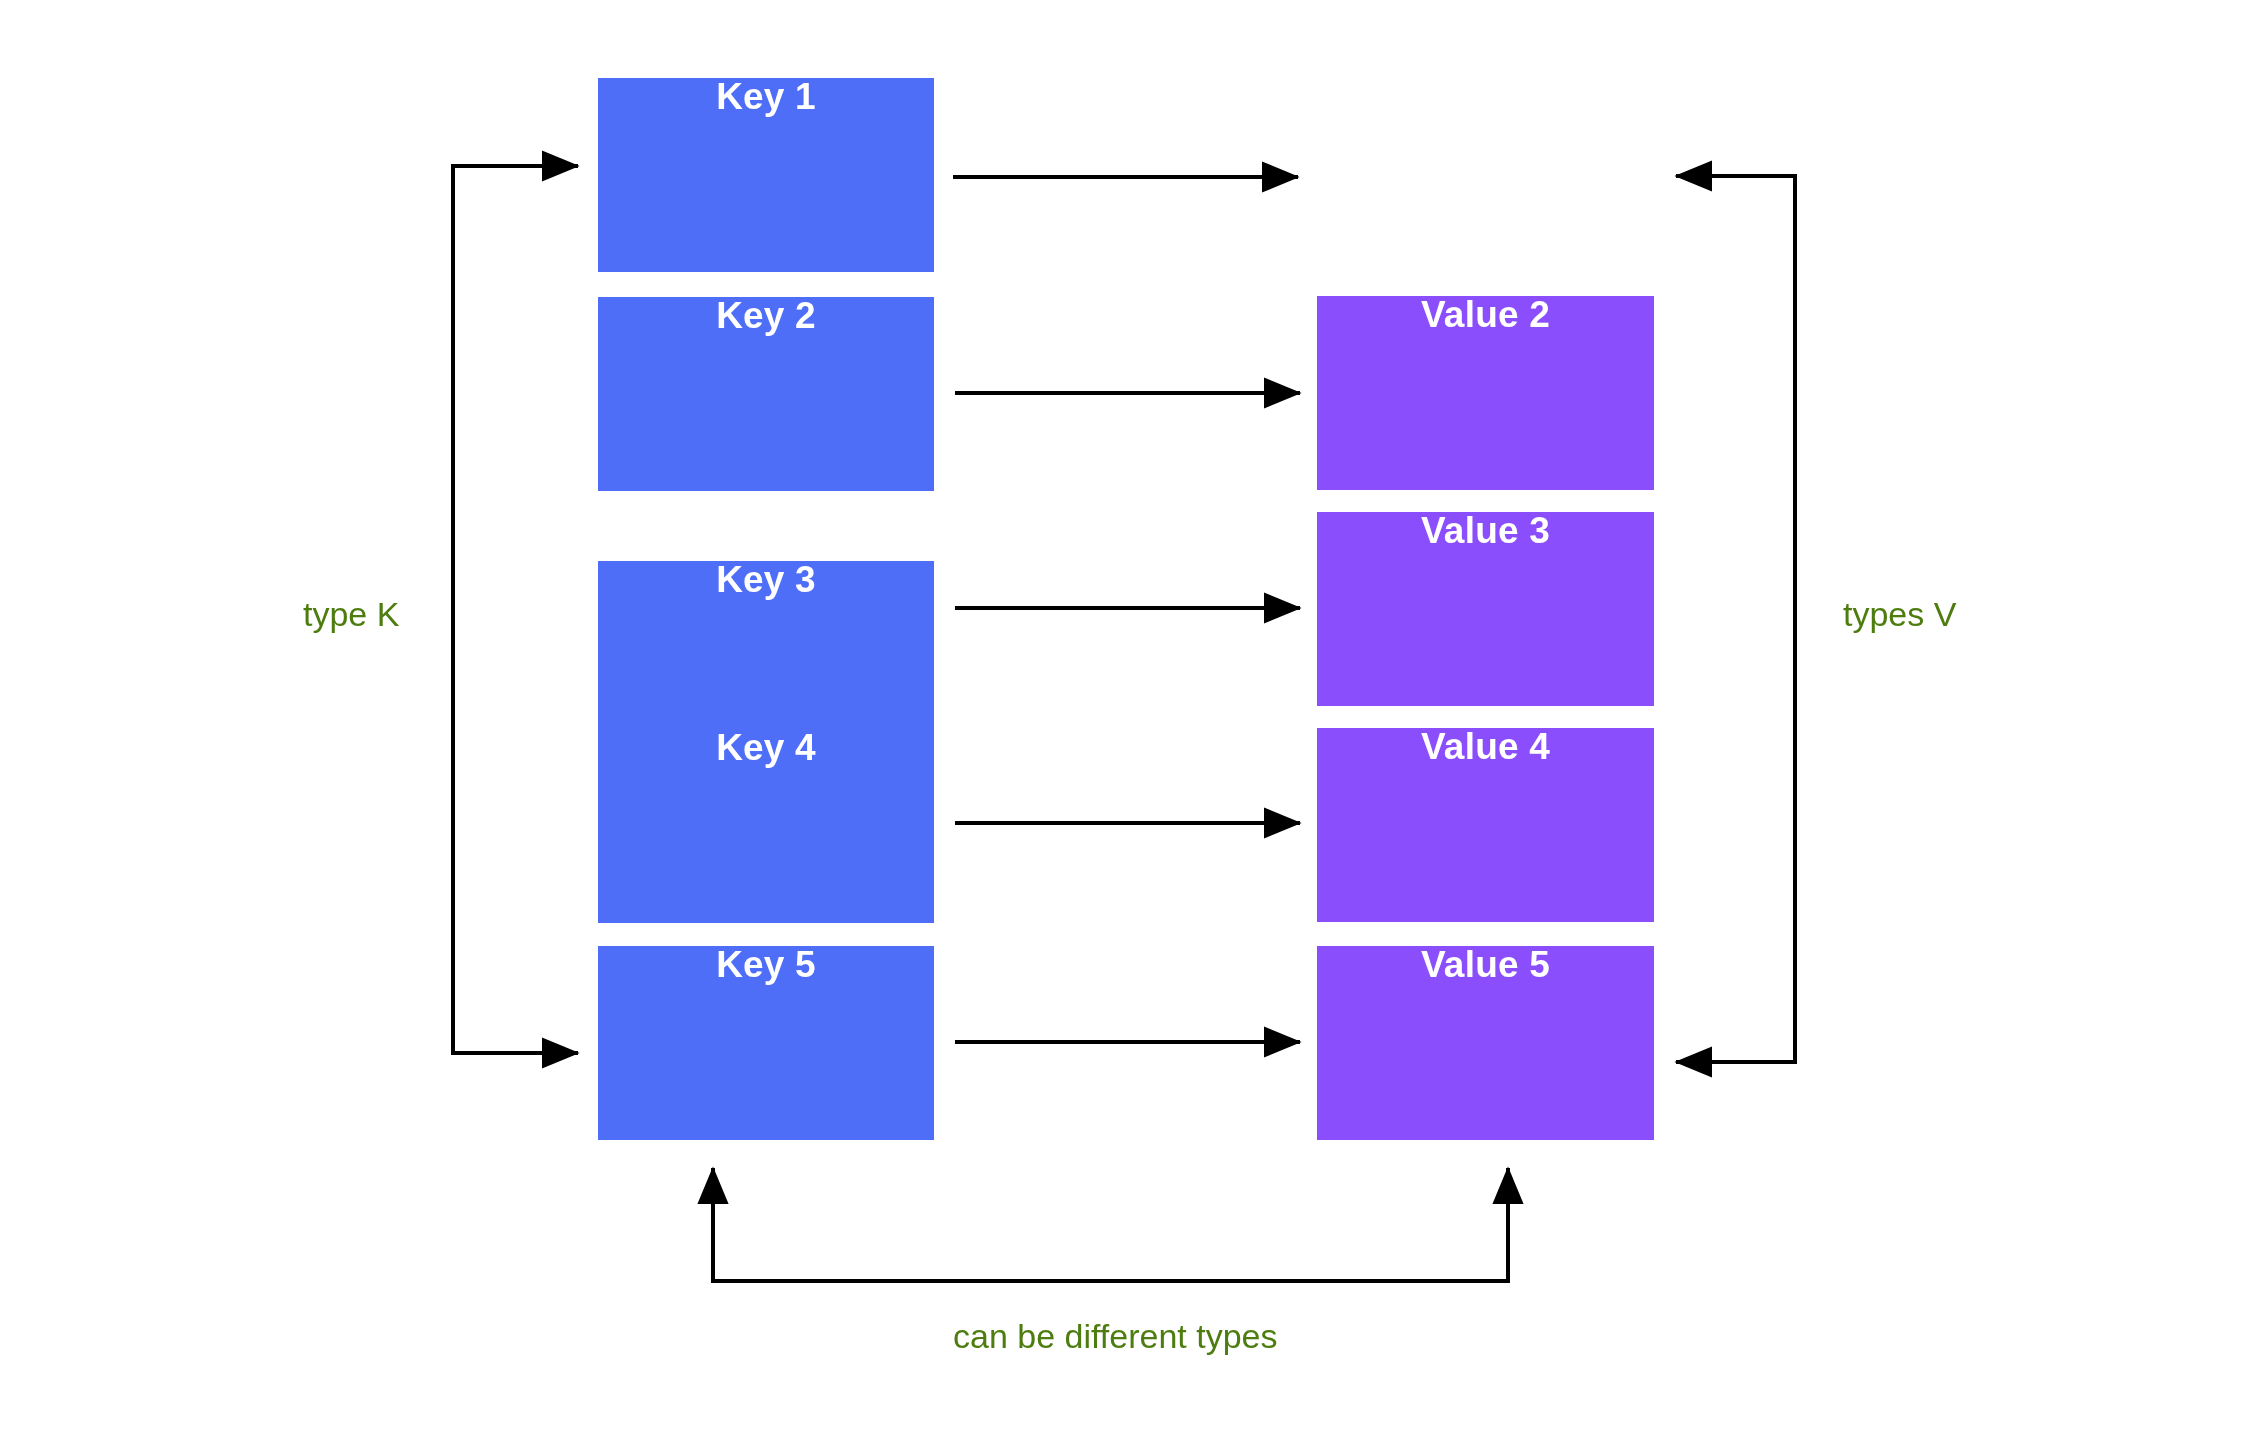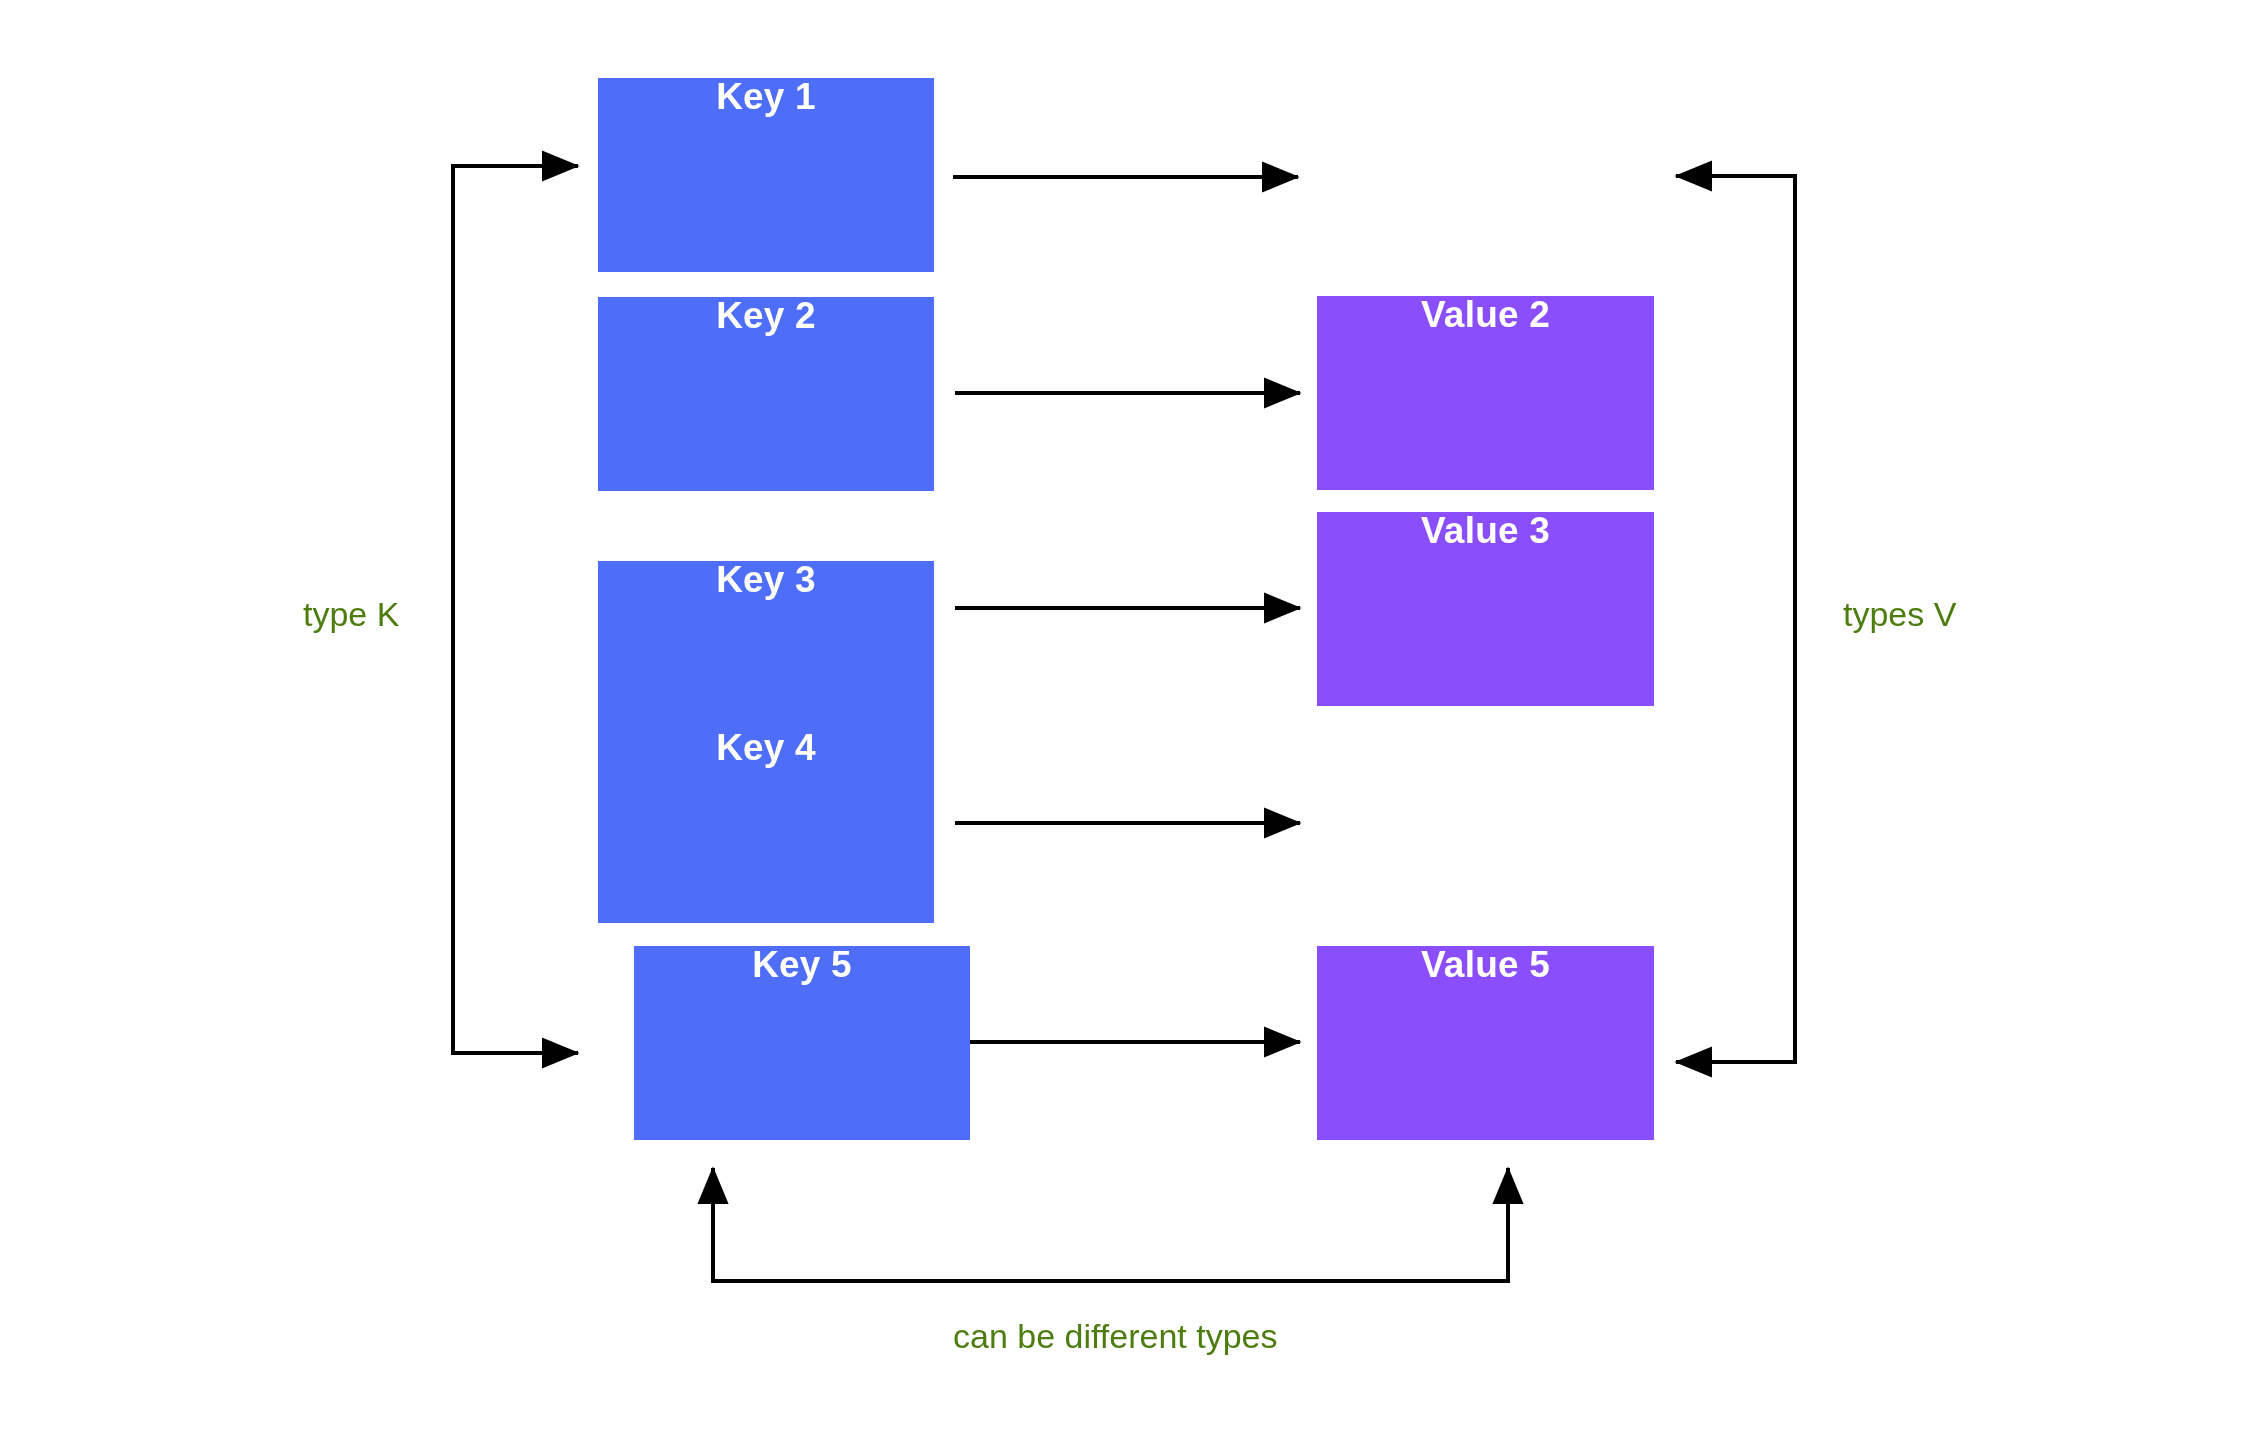--- a/index.html
+++ b/index.html
@@ -132,29 +132,32 @@
   </div>
   <div class="node-box key-box" style="top:297px;">
     <span>Key 2</span>
   </div>
   <div class="node-box key-box" style="top:513px;margin-top:48px;">
     <span>Key 3</span>
   </div>
   <div class="node-box key-box" style="top:729px;">
     <span>Key 4</span>
   </div>
-  <div class="node-box key-box" style="top:946px;margin-left:36px;">
+  <div class="node-box key-box" style="top:946px;">
     <span>Key 5</span>
   </div>
 
   <div class="node-box value-box" style="top:296px;">
     <span>Value 2</span>
   </div>
   <div class="node-box value-box" style="top:512px;">
     <span>Value 3</span>
+  </div>
+  <div class="node-box value-box" style="top:728px;">
+    <span>Value 4</span>
   </div>
   <div class="node-box value-box" style="top:946px;">
     <span>Value 5</span>
   </div>
 
   <div class="edge-label" id="label-type-k">type K</div>
   <div class="edge-label" id="label-type-v">types V</div>
   <div class="edge-label" id="label-different-types">can be different types</div>
 
 </div>

